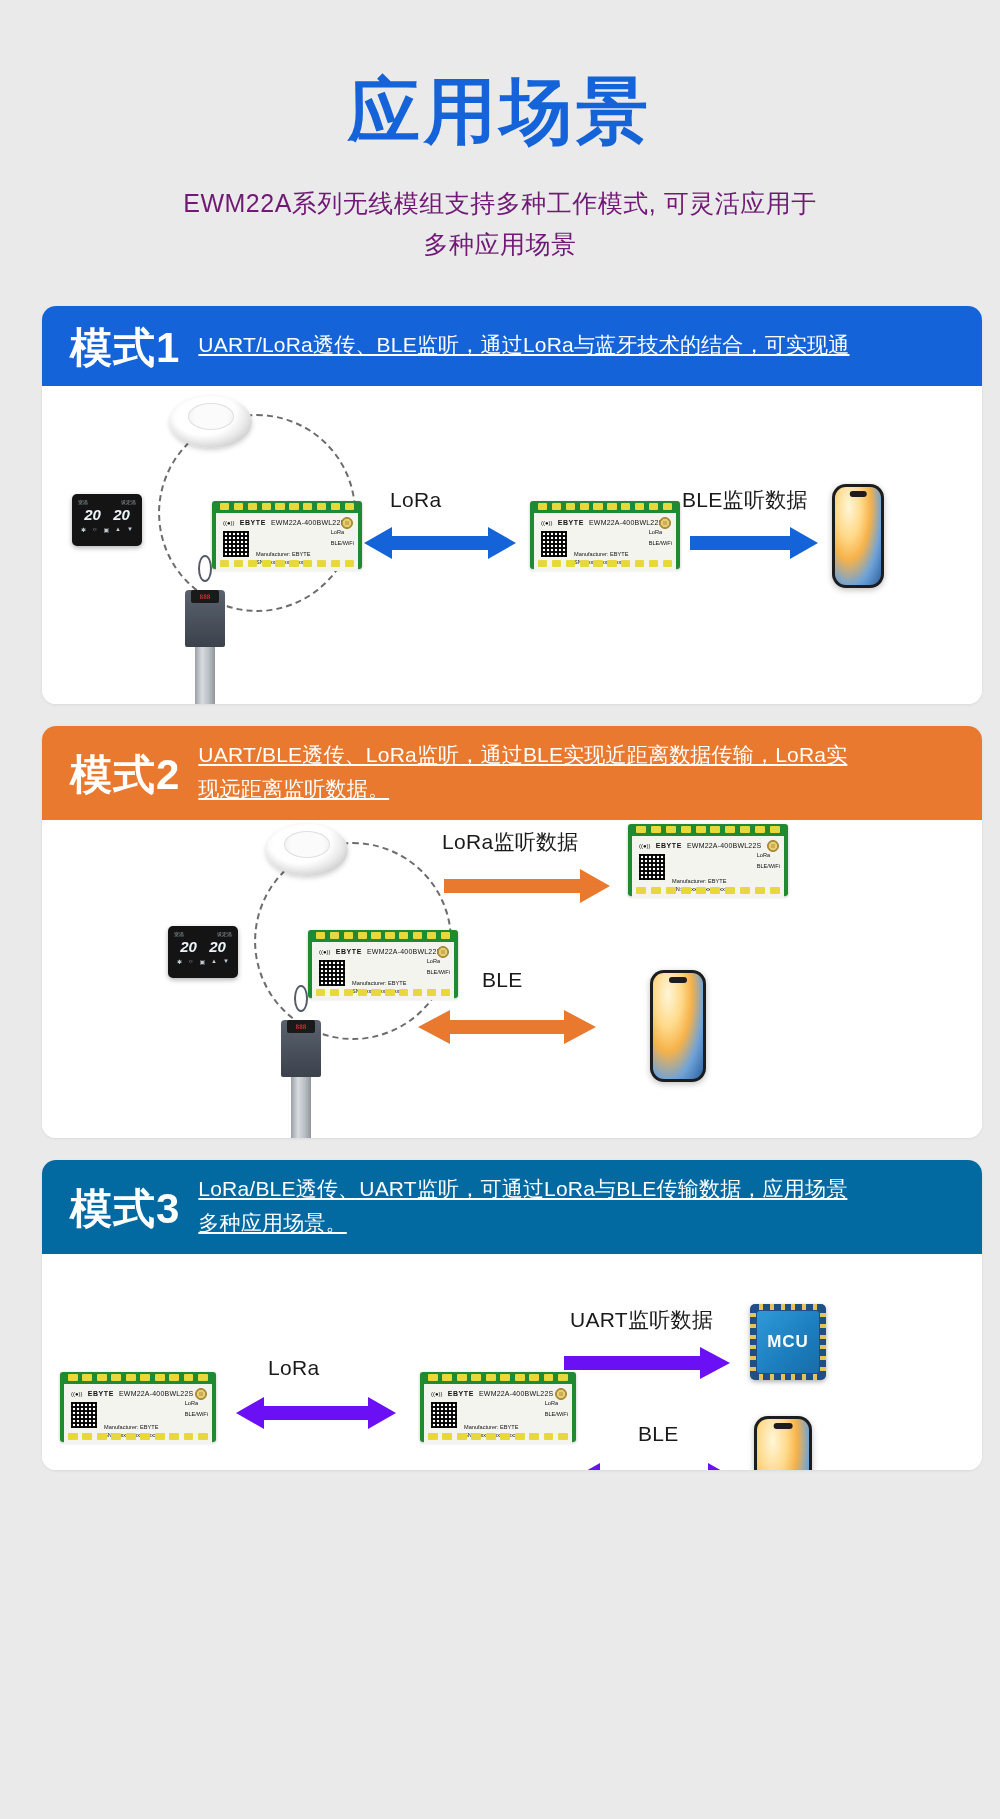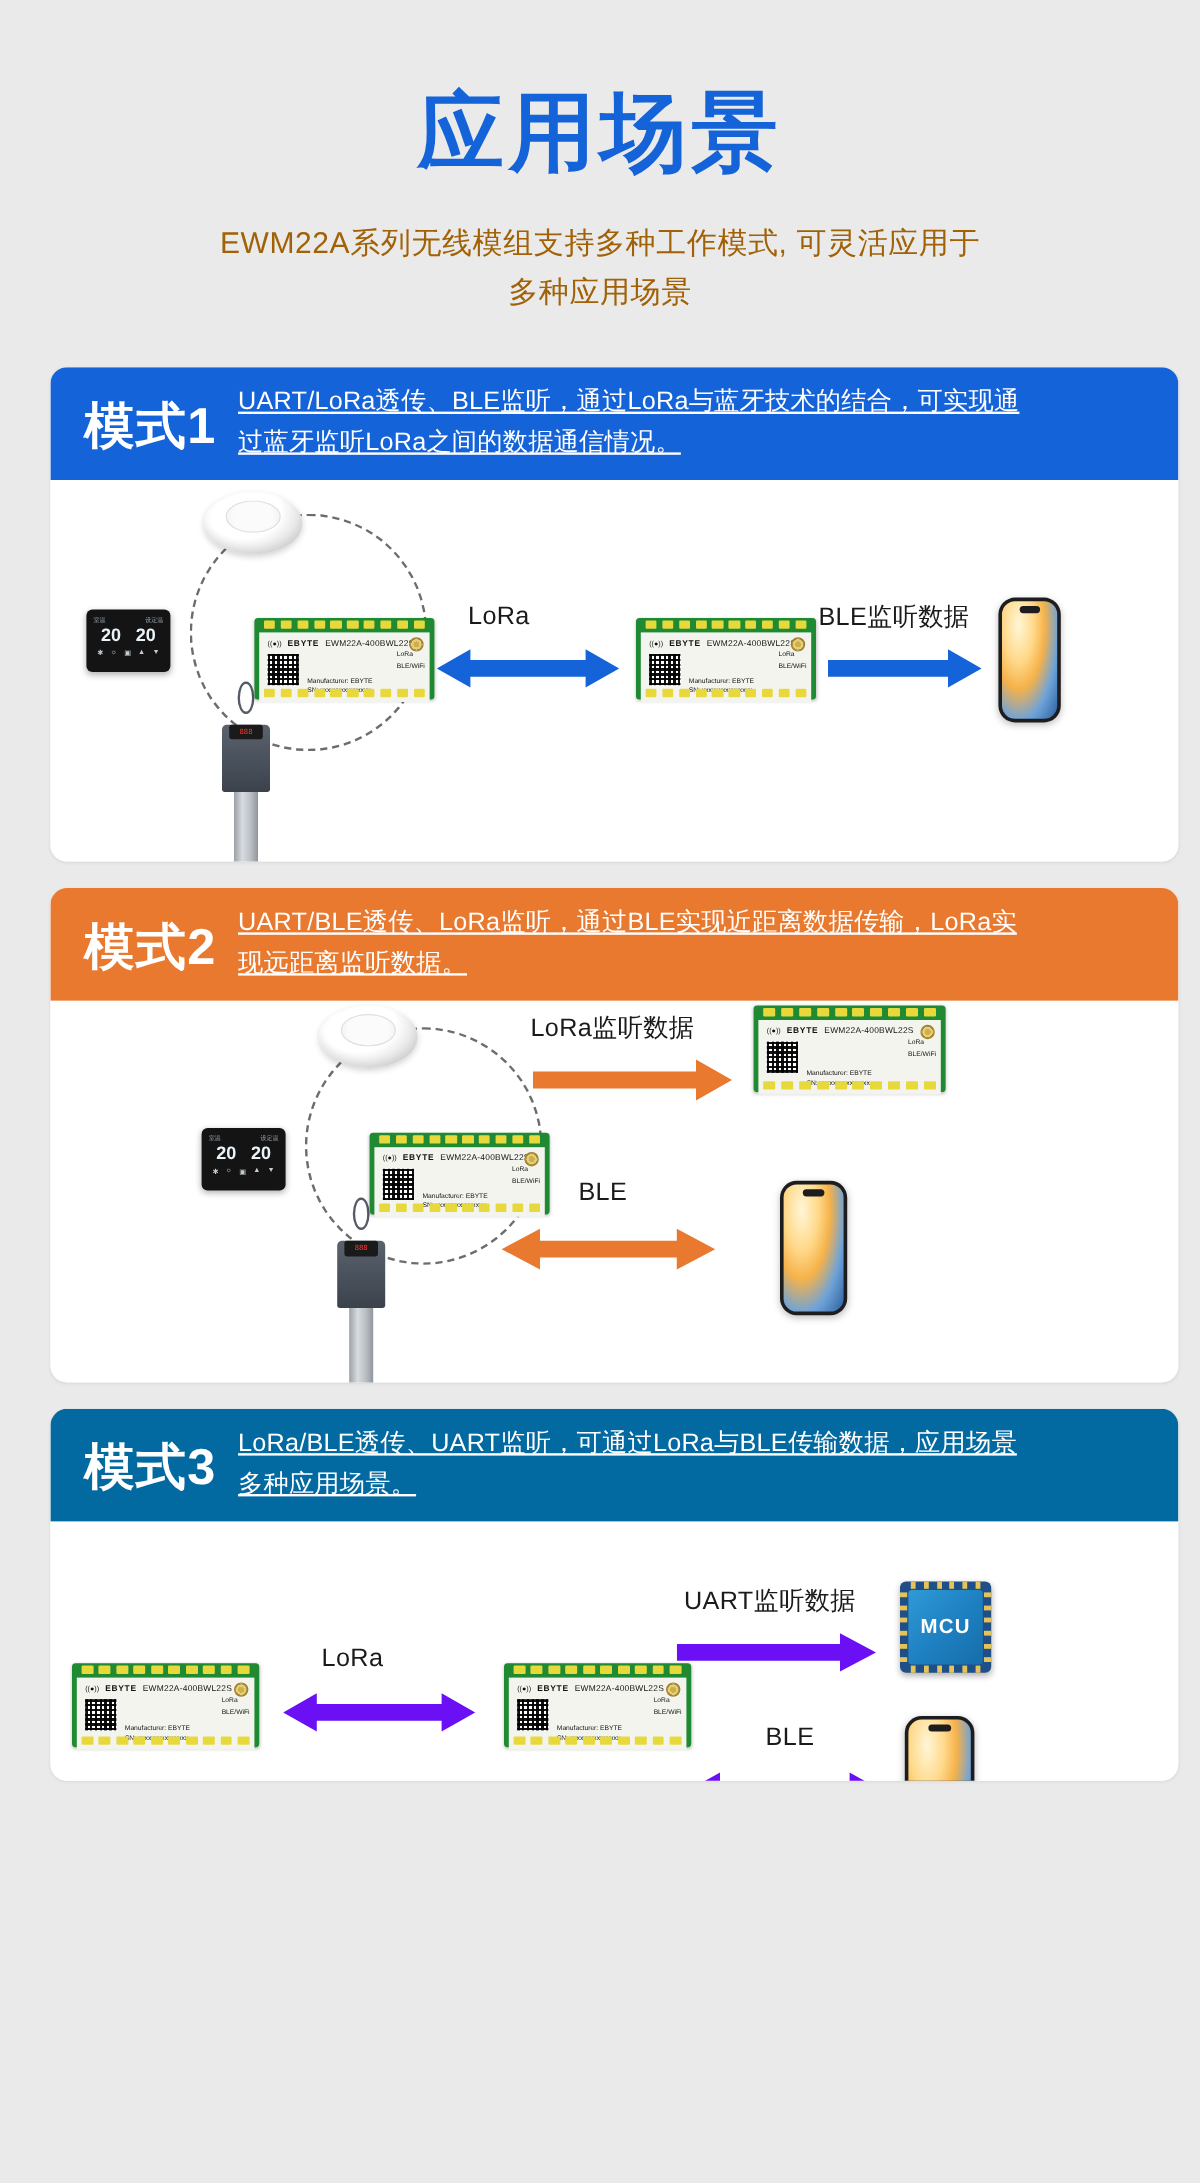--- a/index.html
+++ b/index.html
@@ -17,21 +17,21 @@
     font-size: 72px;
     font-weight: bold;
     color: #1563d8;
     letter-spacing: 4px;
     padding-top: 72px;
     line-height: 1.1;
   }
   .page-subtitle {
     text-align: center;
     font-size: 25px;
-    color: #a16207;
+    color: #701a75;
     line-height: 1.65;
     margin-top: 32px;
     letter-spacing: 0.5px;
   }
 
   
   .cards { margin-top: 40px; margin-left: 24px; }
   .card {
     width: 940px;
     margin: 0 auto 22px auto;
@@ -159,21 +159,21 @@
   
   .thermo {
     position:absolute;
     background:#141414;
     border-radius:5px;
     box-shadow:0 2px 5px rgba(0,0,0,.3);
     padding:5px 6px;
     color:#cfd8df;
   }
   .thermo-top { display:flex; justify-content:space-between; font-size:5px; color:#9aa7b0; }
-  .thermo-mid { display:flex; justify-content:space-around; align-items:center; margin-top:2px;}
+  .thermo-mid { display:flex; justify-content:space-around; align-items:center; margin-top:2px;font-style:italic;}
   .thermo-num { font-size:15px; font-weight:bold; color:#e9f3f8; line-height:1;}
   .thermo-bot { display:flex; justify-content:space-around; margin-top:4px; font-size:6px; color:#c2ccd3;}
 
   
   .sensor { position:absolute; }
   .sensor-head { width:100%; height:46%; background:linear-gradient(180deg,#5a626e,#3b424c); border-radius:4px 4px 2px 2px;}
   .sensor-ring { width:34%; height:22%; margin:0 auto; border:2px solid #555c68; border-radius:50%; position:relative; top:-6%;}
   .sensor-disp { width:68%; height:22%; margin:4% auto 0 auto; background:#1a1a1a; border-radius:2px; display:flex; align-items:center; justify-content:center;}
   .sensor-disp span{ color:#ff3b30; font-size:6px; font-family:"DejaVu Sans Mono",monospace;}
   .sensor-body { width:52%; height:54%; margin:0 auto; background:linear-gradient(90deg,#9aa0a6,#d8dce0 35%,#b8bec4 70%,#8f959b);}
@@ -218,21 +218,20 @@
   <div>多种应用场景</div>
 </div>
 
 <div class="cards">
 
   <div class="card">
     <div class="card-header h1-blue">
       <div class="mode-label">模式1</div>
       <div class="mode-desc">
         <div>UART/LoRa透传、BLE监听，通过LoRa与蓝牙技术的结合，可实现通</div>
-        <div>过蓝牙监听LoRa之间的数据通信情况。</div>
       </div>
     </div>
     <div class="card-body scene" style="height:318px;">
 
       <div class="dash-circle" style="left:116px; top:28px; width:198px; height:198px;"></div>
 
       <div class="smoke" style="left:128px; top:10px; width:82px; height:52px;"></div>
 
       <div class="thermo" style="left:30px; top:108px; width:70px; height:52px;">
         <div class="thermo-top">

